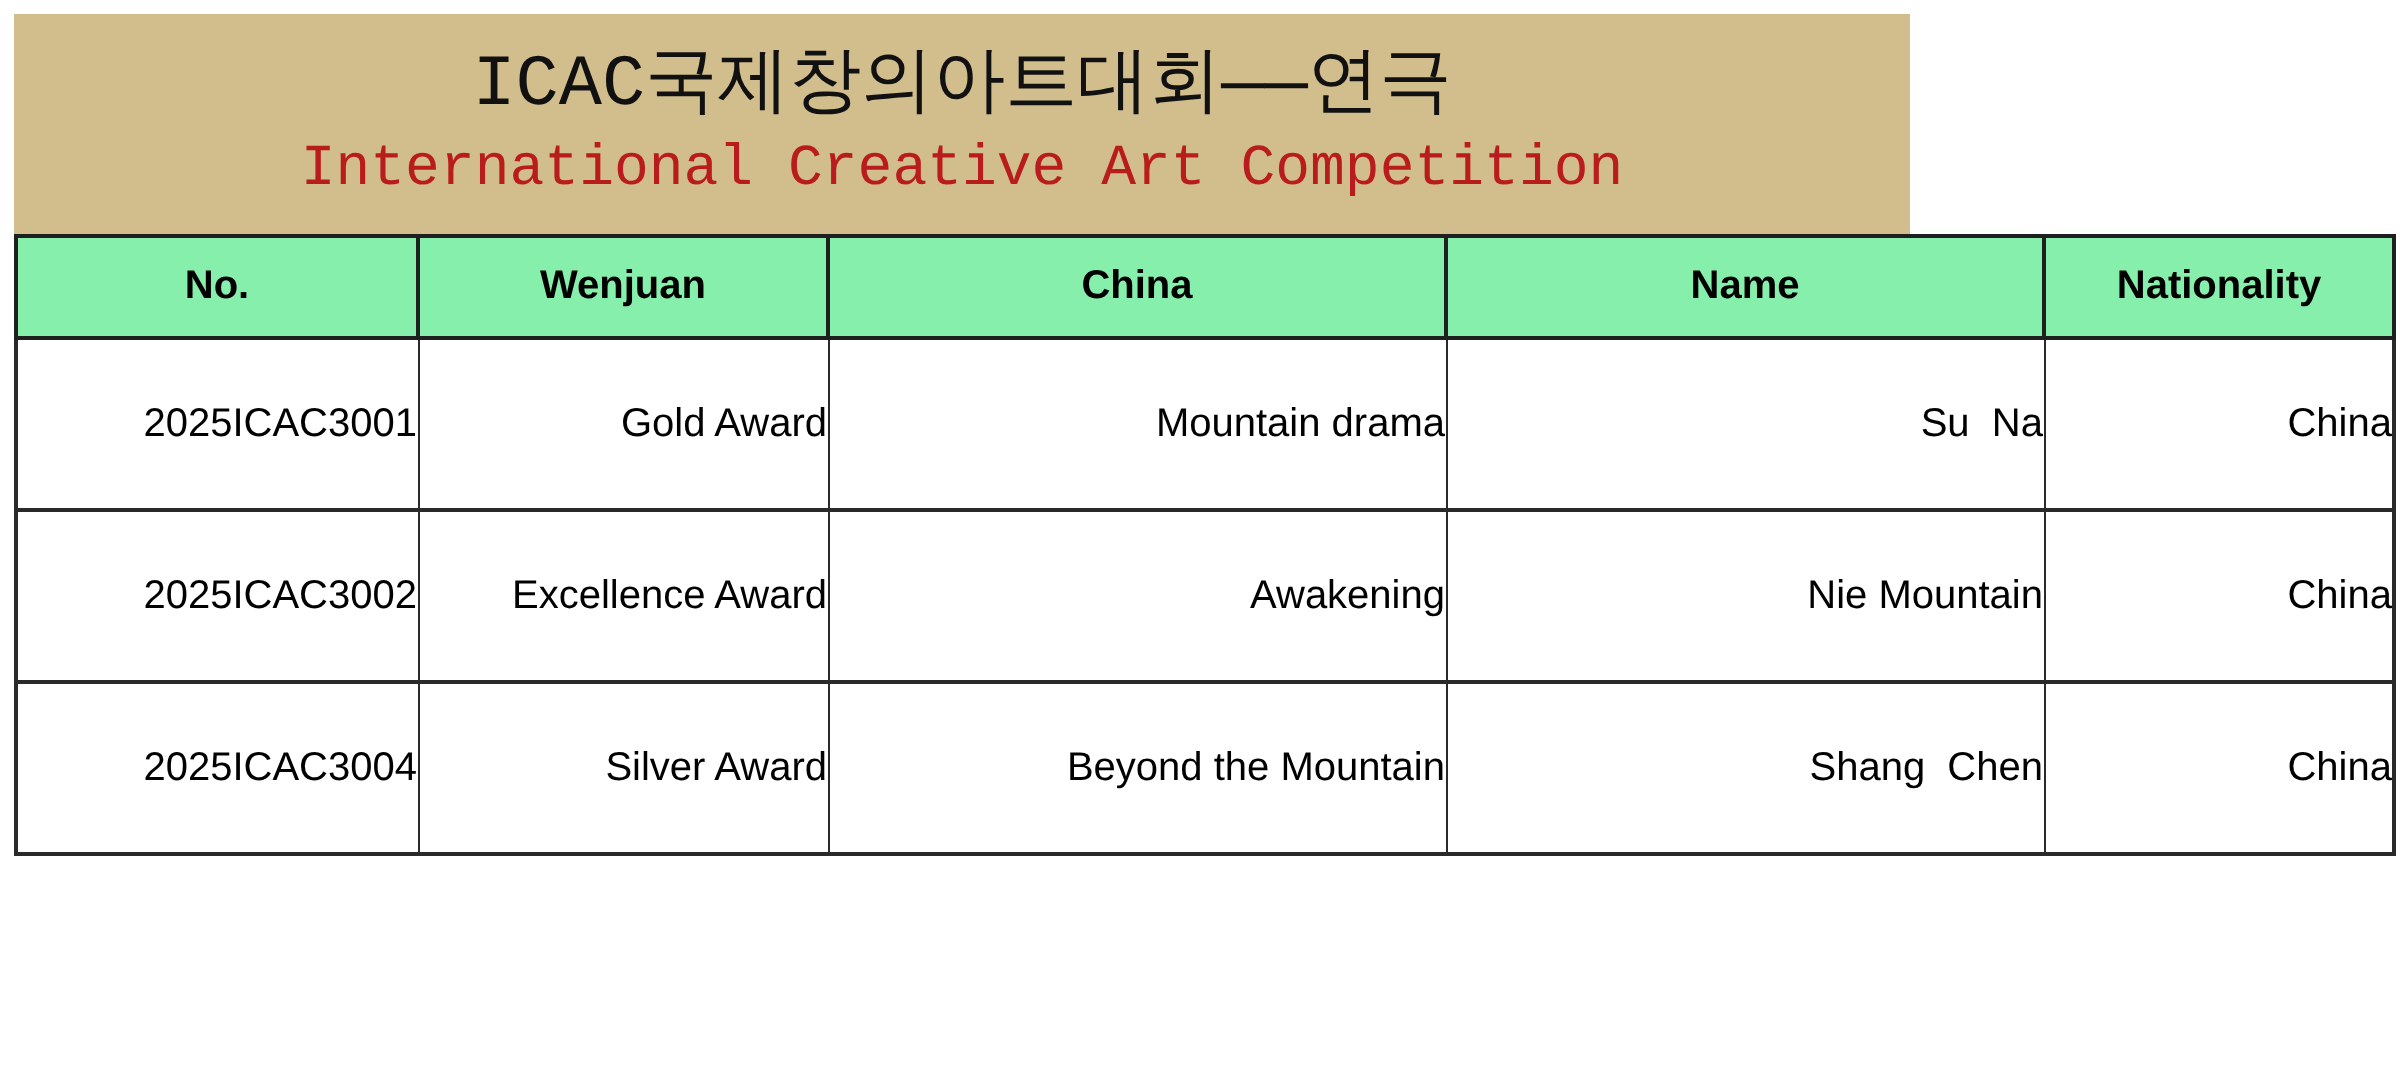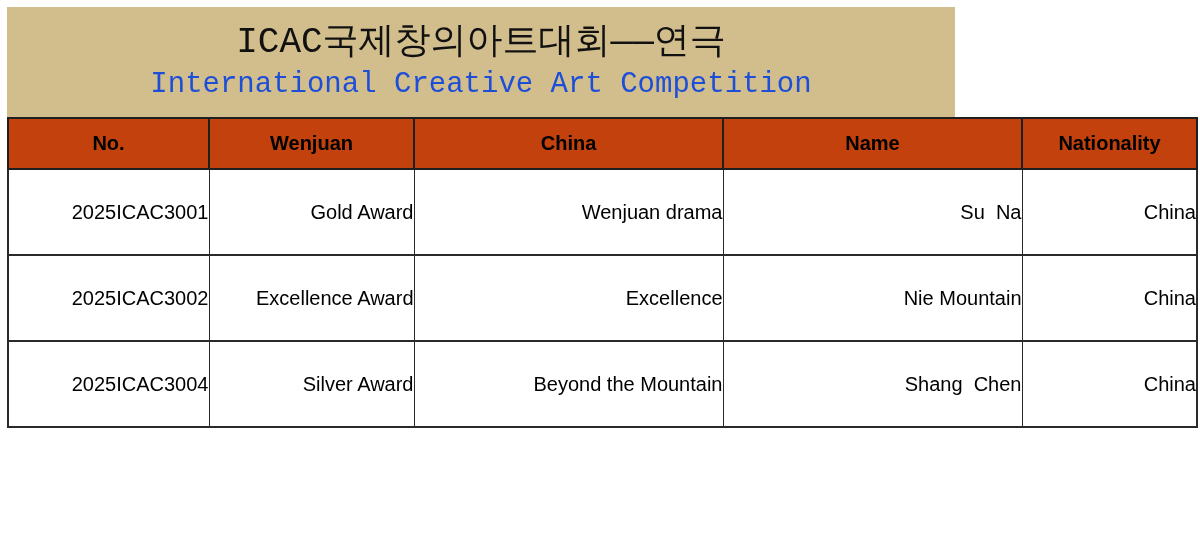--- a/index.html
+++ b/index.html
@@ -31,30 +31,30 @@
     font-size: 36px;
     font-weight: 400;
     color: #111111;
     letter-spacing: 0px;
     line-height: 1.1;
   }
   .title-line2 {
     font-family: "Liberation Mono", "DejaVu Sans Mono", monospace;
     font-size: 29px;
     font-weight: 400;
-    color: #1d4ed8;
+    color: #b91c1c;
     line-height: 1.1;
   }
   table.awards {
     width: 100%;
     border-collapse: collapse;
     table-layout: fixed;
   }
   table.awards th {
-    background: #c2410c;
+    background: #86efac;
     border: 2px solid #1f1f1f;
     height: 51px;
     font-size: 20px;
     font-weight: bold;
     text-align: center;
     vertical-align: middle;
     color: #000000;
   }
   table.awards td {
     background: #ffffff;
@@ -102,28 +102,28 @@
         <th>Wenjuan</th>
         <th>China</th>
         <th>Name</th>
         <th>Nationality</th>
       </tr>
     </thead>
     <tbody>
       <tr>
         <td>2025ICAC3001</td>
         <td>Gold Award</td>
-        <td>Wenjuan drama</td>
+        <td>Mountain drama</td>
         <td>Su  Na</td>
         <td>China</td>
       </tr>
       <tr>
         <td>2025ICAC3002</td>
         <td>Excellence Award</td>
-        <td>Excellence</td>
+        <td>Awakening</td>
         <td>Nie Mountain</td>
         <td>China</td>
       </tr>
       <tr>
         <td>2025ICAC3004</td>
         <td>Silver Award</td>
         <td>Beyond the Mountain</td>
         <td>Shang  Chen</td>
         <td>China</td>
       </tr>

